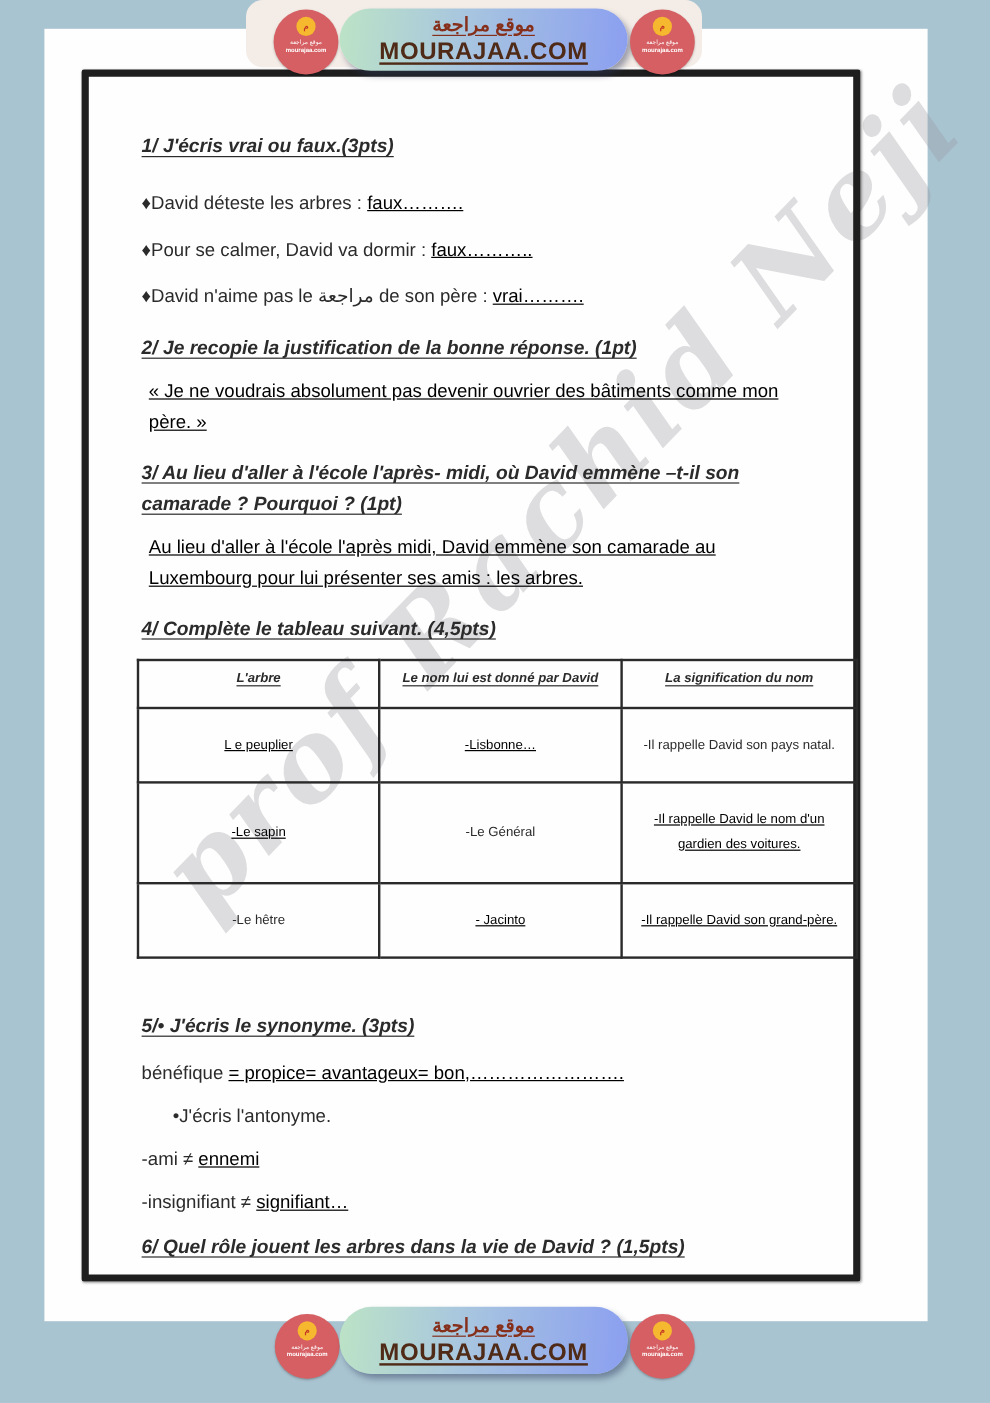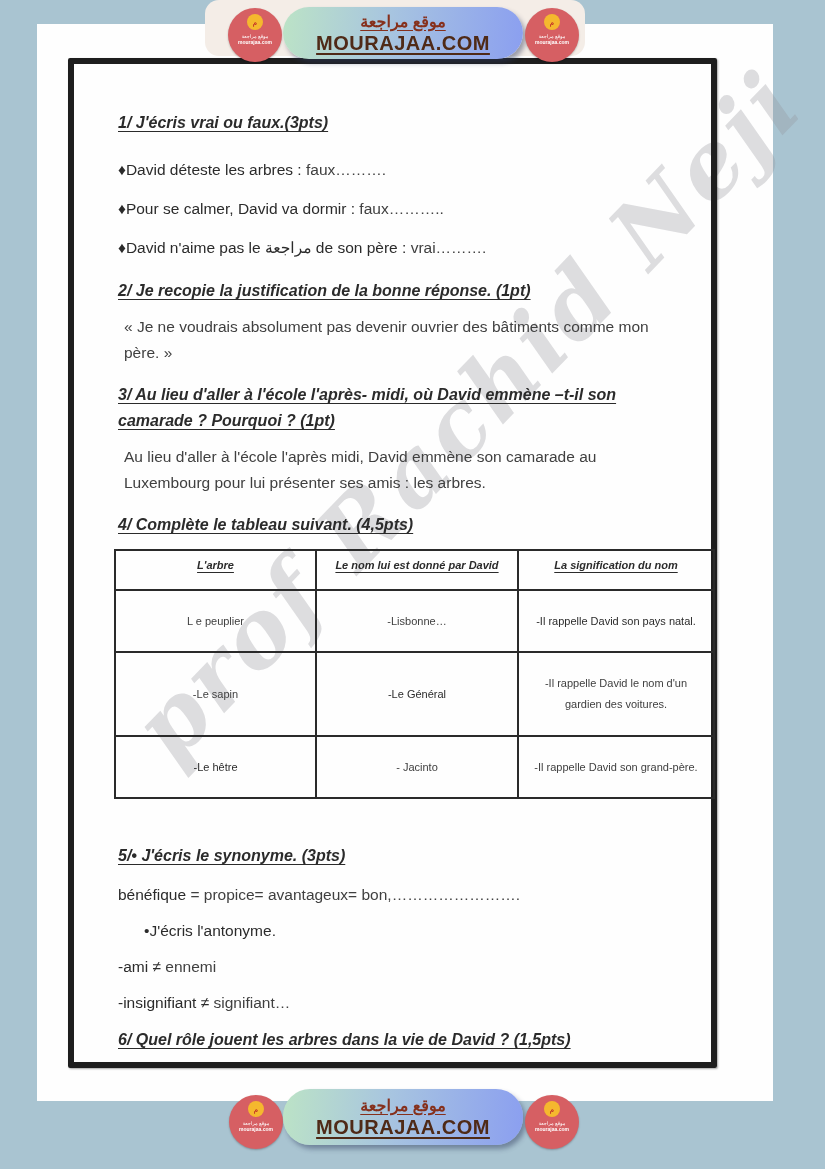--- a/index.html
+++ b/index.html
@@ -30,21 +30,21 @@
     color:#c23327;font-size:7px;font-weight:bold;line-height:1;}
   .badge .t1{font-size:5px;color:#ffffff;margin-top:3px;line-height:1.2;}
   .badge .t2{font-size:5px;color:#ffffff;font-weight:bold;line-height:1.2;}
 
   
   .content{position:absolute;left:118px;top:110px;width:546px;color:#2b2b2b;font-size:15.5px;}
   .heading{font-weight:bold;font-style:italic;text-decoration:underline;text-underline-offset:3px;
     font-size:16px;line-height:26px;margin:0;}
   .line{line-height:24px;margin:0;}
   .ans-block{line-height:26px;margin:0;padding-left:6px;}
-  .red{color:#404040;}
+  .red{color:#000000;text-decoration:underline;}
   .mb22{margin-bottom:22px;} .mb15{margin-bottom:15px;} .mb18{margin-bottom:18px;}
   .mb10{margin-bottom:10px;} .mb8{margin-bottom:16px;}
   .mb16{margin-bottom:16px;} .mb11{margin-bottom:11px;} .mb44{margin-bottom:44px;}
   .mb14{margin-bottom:14px;} .mb12{margin-bottom:12px;}
   .indent{padding-left:26px;}
 
   
   table.qtable{border-collapse:collapse;width:549px;margin-left:-4px;table-layout:fixed;background:transparent;}
   table.qtable td,table.qtable th{border:2px solid #2a2a2a;padding:4px 8px;font-size:11px;text-align:center;
     font-weight:normal;vertical-align:middle;}

